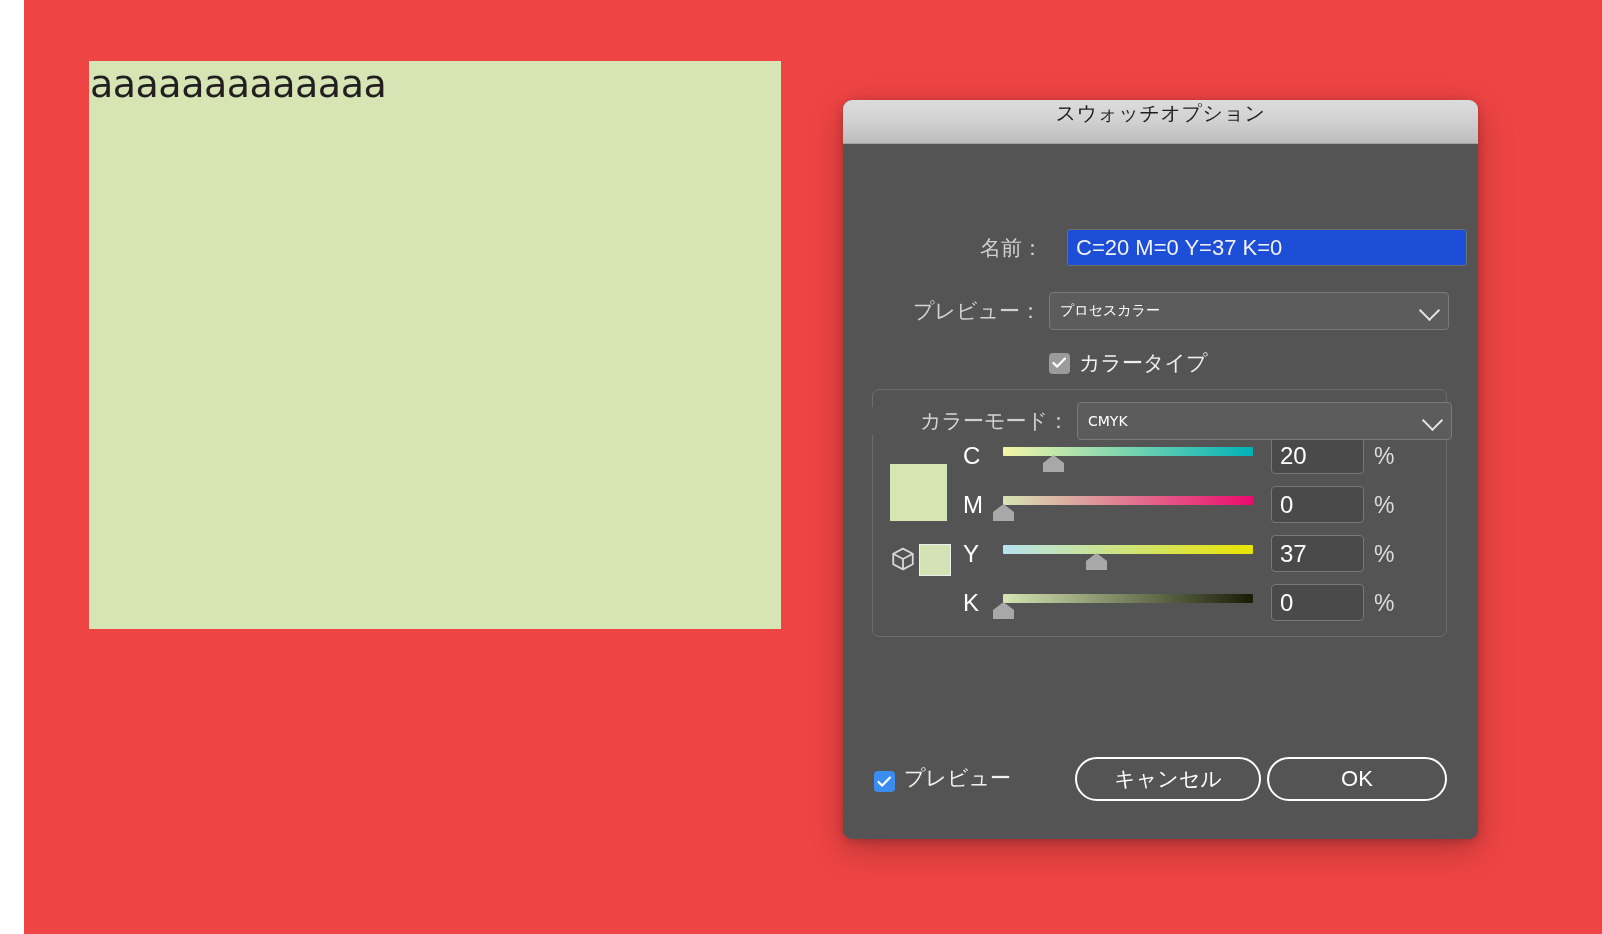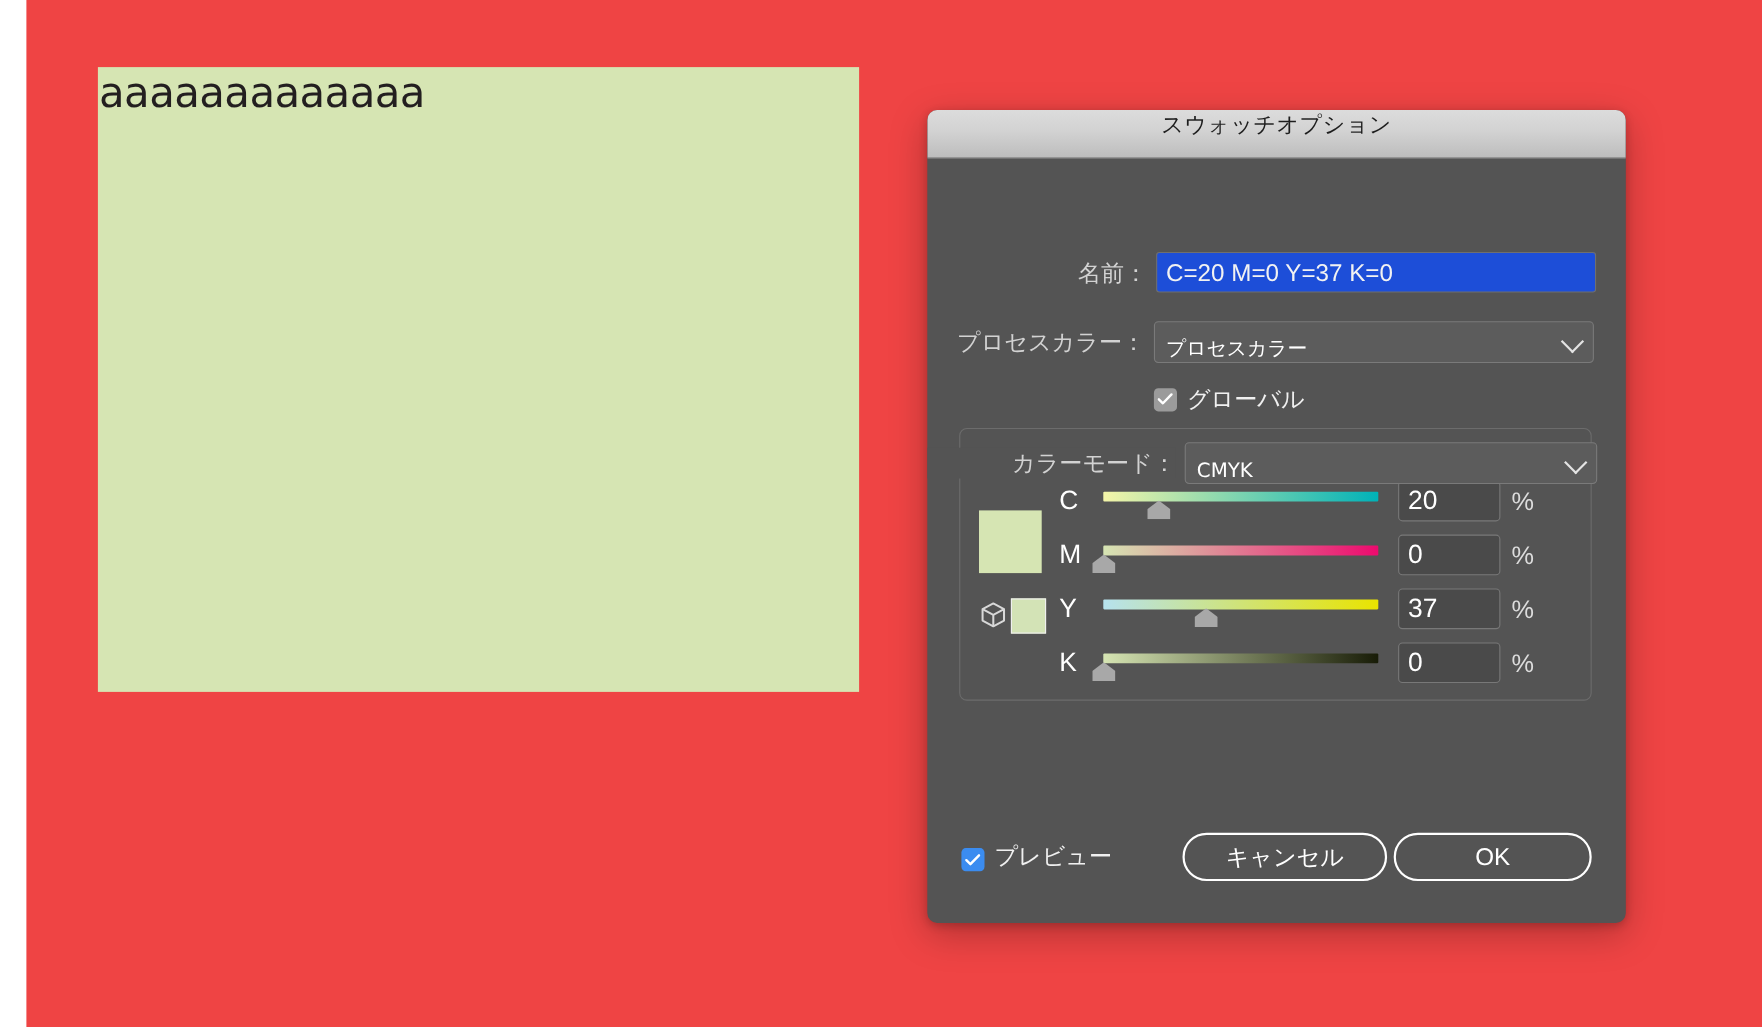--- a/index.html
+++ b/index.html
@@ -83,21 +83,21 @@
   }
   .field-label {
     color: #d2d2d2;
     font-size: 21px;
     font-family: "DejaVu Sans", sans-serif;
     text-align: right;
     white-space: nowrap;
   }
 
   
-  #row-name { left: 0; top: 85px; width: 100%; }
+  #row-name { left: 0; top: 85px; width: 100%; gap: 16px; }
   #name-label { width: 200px; margin-right: 8px; }
   #name-input {
     width: 400px;
     height: 37px;
     background: #1d4ed8;
     border: 1px solid #6f6f6f;
     border-radius: 3px;
     color: #f2f2f2;
     font-size: 22px;
     font-family: "Liberation Sans", sans-serif;
@@ -109,23 +109,23 @@
 
   
   #row-colortype { left: 0; top: 148px; width: 100%; }
   #colortype-label { width: 198px; margin-right: 8px; }
   .select-box {
     height: 38px;
     background: #5c5c5c;
     border: 1px solid #7a7a7a;
     border-radius: 4px;
     color: #ffffff;
-    font-size: 18px;
-    display: flex;
-    align-items: flex-end;
+    font-size: 14px;
+    display: flex;
+    align-items: center;
     padding: 0 10px;
     box-sizing: border-box;
     position: relative;
     font-family: "DejaVu Sans", sans-serif;
   }
   .select-box .chev {
     position: absolute;
     right: 11px;
     top: 50%;
     width: 13px; height: 13px;
@@ -324,35 +324,35 @@
   </div>
 
   <div class="body-pad">
 
     <div class="field-row" id="row-name">
       <div class="field-label" id="name-label">名前：</div>
       <div id="name-input">C=20 M=0 Y=37 K=0</div>
     </div>
 
     <div class="field-row" id="row-colortype">
-      <div class="field-label" id="colortype-label">プロセスカラー：</div>
+      <div class="field-label" id="colortype-label">プレビュー：</div>
       <div class="select-box" id="colortype-select">
         <span>プロセスカラー</span>
         <span class="chev"></span>
       </div>
     </div>
 
     <div class="field-row" id="row-global">
       <div id="global-spacer"></div>
       <div class="cb gray">
         <svg width="15" height="12" viewBox="0 0 15 12">
           <path d="M1.5 6 L5.2 9.6 L13 1.6" stroke="#ffffff" stroke-width="2.2" fill="none" stroke-linecap="round" stroke-linejoin="round"></path>
         </svg>
       </div>
-      <div class="cb-text">グローバル</div>
+      <div class="cb-text">カラータイプ</div>
     </div>
 
     <div id="group-box"></div>
 
     <div class="field-row" id="row-colormode">
       <div class="field-label" id="colormode-label">カラーモード：</div>
       <div class="select-box" id="colormode-select">
         <span>CMYK</span>
         <span class="chev"></span>
       </div>

